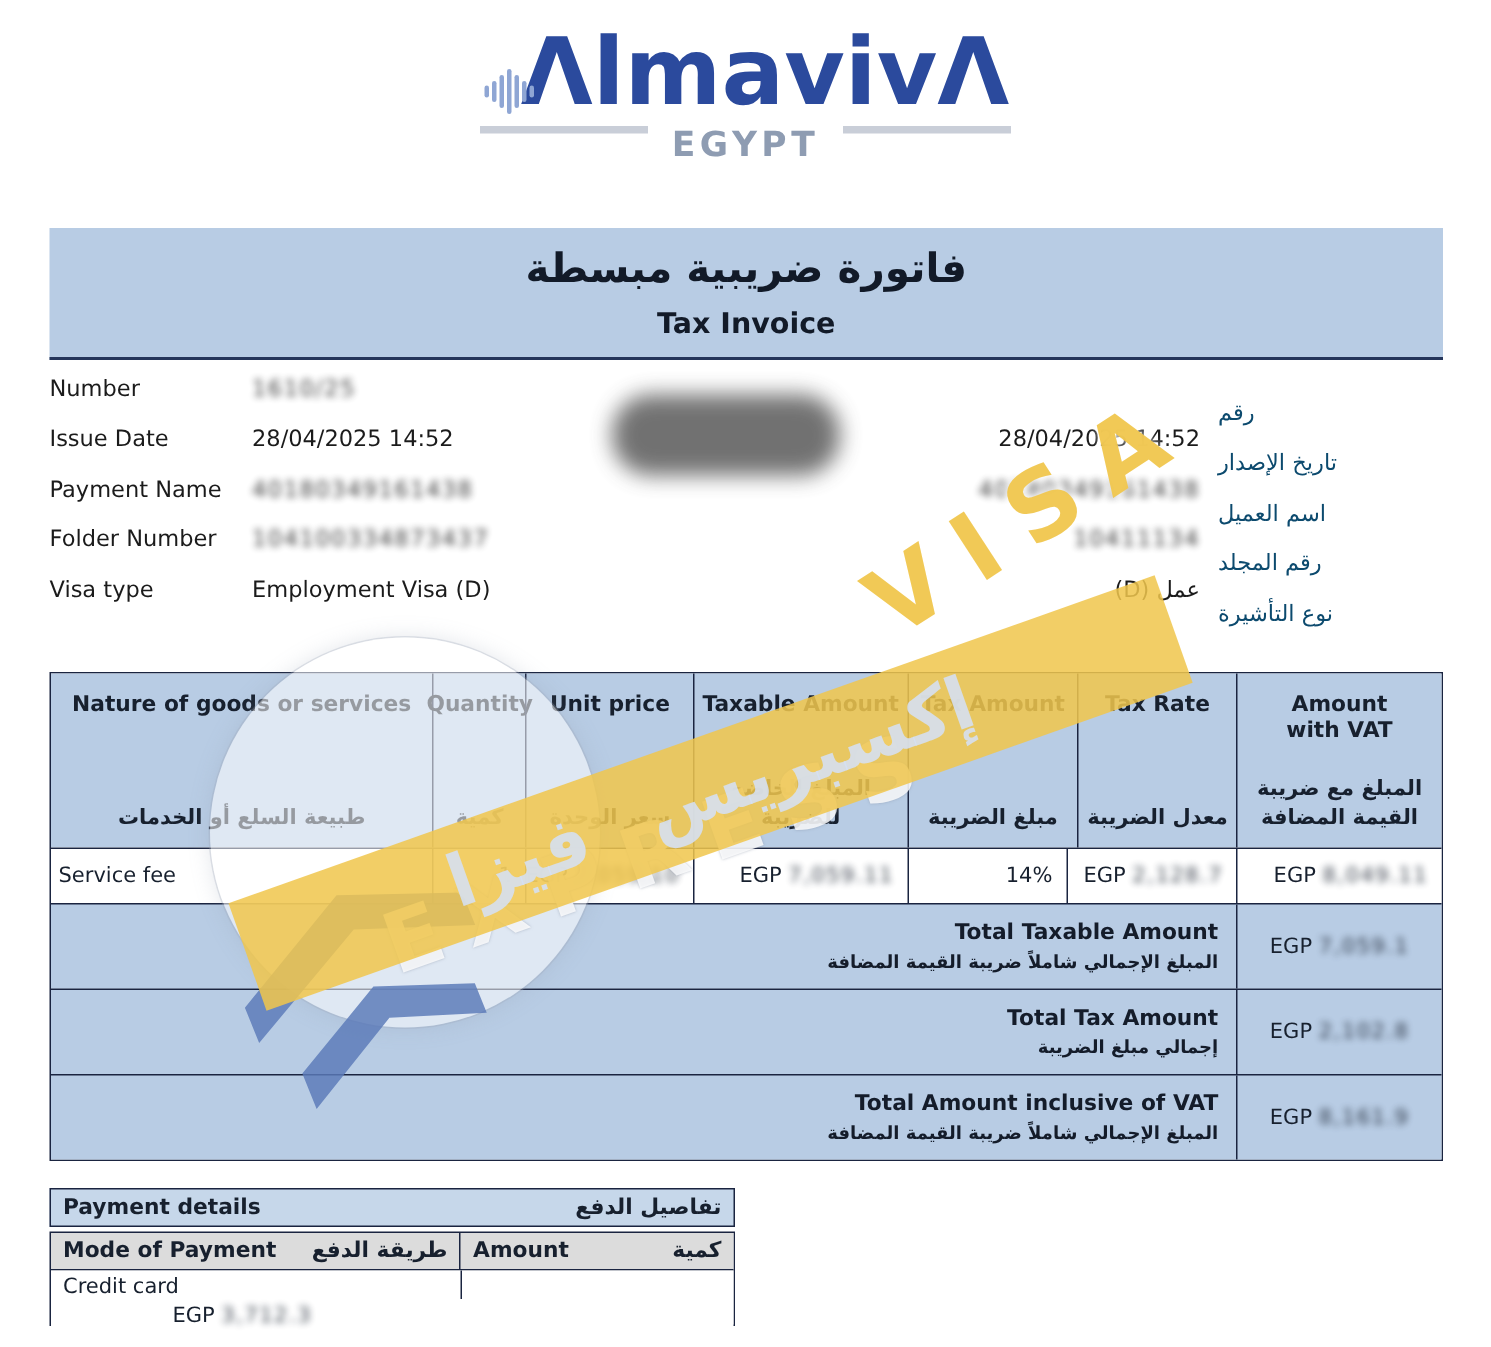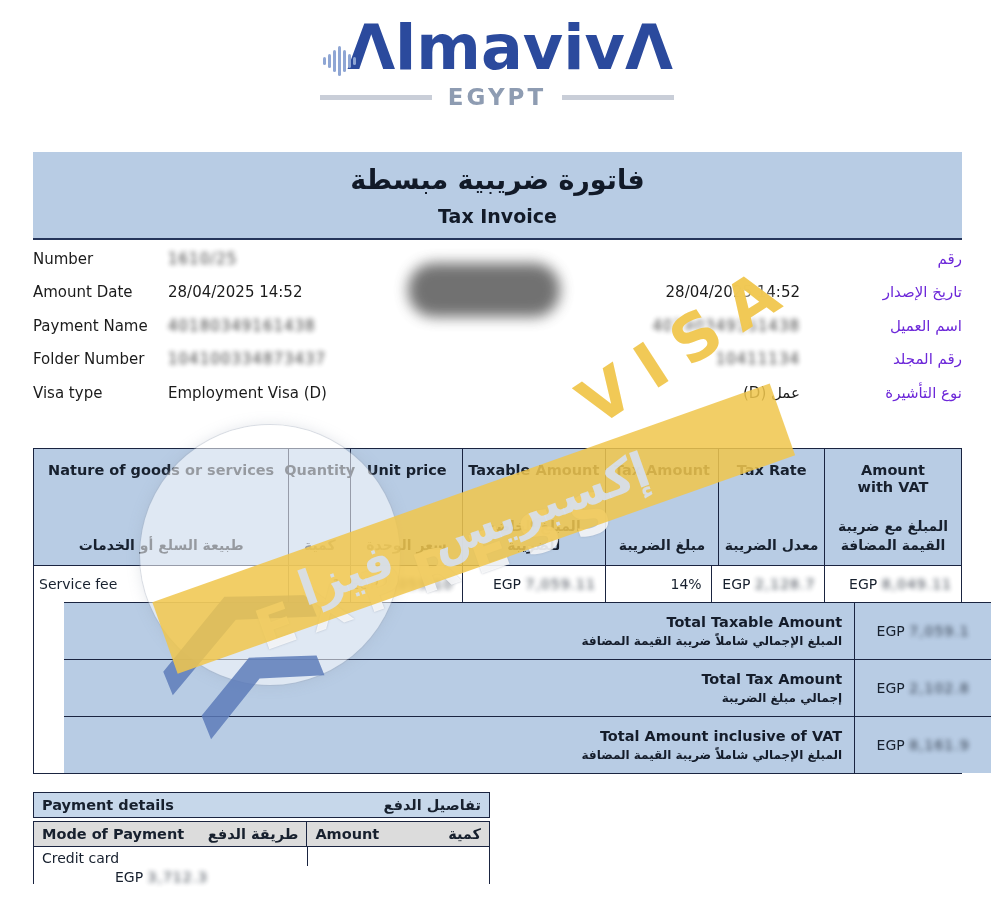--- a/index.html
+++ b/index.html
@@ -5,58 +5,58 @@
   html,body{margin:0;padding:0;background:#ffffff;}
   .page{position:relative;width:994px;height:898px;background:#ffffff;overflow:hidden;
         font-family:"DejaVu Sans","Liberation Sans",sans-serif;color:#17202e;}
 
   
   .logo{position:absolute;top:8px;left:0;width:100%;text-align:center;}
   .wordmark-wrap{position:relative;display:inline-block;}
   .wordmark{font-size:62px;font-weight:700;color:#2b4a9d;letter-spacing:0px;line-height:80px;margin-left:26px;}
   .wave{position:absolute;left:2px;top:38px;display:flex;align-items:center;gap:2px;}
   .wave i{display:block;width:3px;background:#8fa6d4;border-radius:2px;}
-  .logo-sub{display:flex;align-items:center;justify-content:center;gap:16px;margin-top:-4px;}
+  .logo-sub{display:flex;justify-content:center;gap:16px;margin-top:-4px;}
   .logo-sub .bar{width:112px;height:5px;background:#c9ced8;}
   .logo-sub .egypt{font-size:23px;font-weight:700;color:#8e9cb2;letter-spacing:3px;}
 
   
   .title-block{position:absolute;left:33px;top:152px;width:929px;height:88px;background:#b8cce4;
                border-bottom:2px solid #25355a;box-sizing:border-box;text-align:center;}
   .title-ar{font-size:27px;font-weight:700;color:#121a28;margin-top:12px;}
   .title-en{font-size:19px;font-weight:700;color:#121a28;margin-top:10px;}
 
   
   .info{position:absolute;left:33px;top:250px;width:929px;font-size:15px;}
   .info-row{position:absolute;left:0;width:929px;height:22px;}
   .lbl-en{position:absolute;left:0;top:0;color:#1b1b1b;}
   .val-en{position:absolute;left:135px;top:0;color:#1b1b1b;}
   .val-ar{position:absolute;right:162px;top:0;color:#1b1b1b;text-align:right;direction:rtl;}
-  .lbl-ar{position:absolute;right:0;top:0;width:150px;text-align:right;color:#6d28d9;direction:rtl;}
+  .lbl-ar{position:absolute;right:0;top:16px;width:150px;text-align:left;color:#0c4a6e;direction:rtl;}
   .blur{filter:blur(2.4px);opacity:.85;letter-spacing:1px;}
   .redact-box{position:absolute;left:408px;top:263px;width:152px;height:54px;background:#4a4a4a;
               border-radius:26px;filter:blur(7px);opacity:.78;}
 
   
   .tbl{position:absolute;left:33px;top:448px;width:929px;border:1px solid #1a2440;box-sizing:border-box;}
   .trow{display:flex;width:100%;box-sizing:border-box;}
   .thead{height:116px;background:#b8cce4;}
   .tcell{box-sizing:border-box;border-left:1px solid #1a2440;display:flex;flex-direction:column;
          justify-content:space-between;align-items:center;padding:13px 5px 10px 5px;}
   .tcell:first-child{border-left:none;}
   .h-en{font-size:14.5px;font-weight:600;color:#17202e;text-align:center;line-height:17px;}
   .h-ar{font-size:14px;font-weight:700;color:#17202e;text-align:center;direction:rtl;line-height:19px;}
   .c1{width:255px;}.c2{width:62px;}.c3{width:112px;}.c4{width:143px;}
   .c5{width:106px;}.c6{width:114px;}.c7{width:137px;}
   .tdata{height:37px;background:#ffffff;border-top:1px solid #1a2440;font-size:14px;}
   .dcell{box-sizing:border-box;border-left:1px solid #1a2440;display:flex;align-items:center;}
   .dcell:first-child{border-left:none;}
   .num{justify-content:flex-end;padding-right:9px;}
   .txt{justify-content:flex-start;padding-left:5px;}
-  .ttotal{height:57px;background:#b8cce4;border-top:1px solid #1a2440;margin-left:30px;}
+  .ttotal{height:57px;background:#b8cce4;border-top:1px solid #1a2440;}
   .tot-lbl{width:791px;box-sizing:border-box;display:flex;flex-direction:column;justify-content:center;
            align-items:flex-end;padding-right:12px;gap:4px;}
   .tot-en{font-size:14.5px;font-weight:600;color:#141c2a;}
   .tot-ar{font-size:12px;font-weight:700;color:#141c2a;direction:rtl;}
   .tot-amt{width:137px;box-sizing:border-box;border-left:1px solid #1a2440;display:flex;
            align-items:center;justify-content:center;font-size:14px;}
 
   
   .pay-head{position:absolute;left:33px;top:792px;width:457px;height:26px;background:#c6d7ea;
             border:1px solid #1a2440;box-sizing:border-box;display:flex;justify-content:space-between;
@@ -120,21 +120,21 @@
     <div class="title-en">Tax Invoice</div>
   </div>
 
   <div class="info">
     <div class="info-row" style="top:0px">
       <span class="lbl-en">Number</span>
       <span class="val-en blur">1610/25</span>
       <span class="lbl-ar">رقم</span>
     </div>
     <div class="info-row" style="top:33px">
-      <span class="lbl-en">Amount Date</span>
+      <span class="lbl-en">Issue Date</span>
       <span class="val-en">28/04/2025 14:52</span>
       <span class="val-ar" style="direction:ltr">28/04/2025 14:52</span>
       <span class="lbl-ar">تاريخ الإصدار</span>
     </div>
     <div class="info-row" style="top:67px">
       <span class="lbl-en">Payment Name</span>
       <span class="val-en blur">40180349161438</span>
       <span class="val-ar blur">40180349161438</span>
       <span class="lbl-ar">اسم العميل</span>
     </div>

